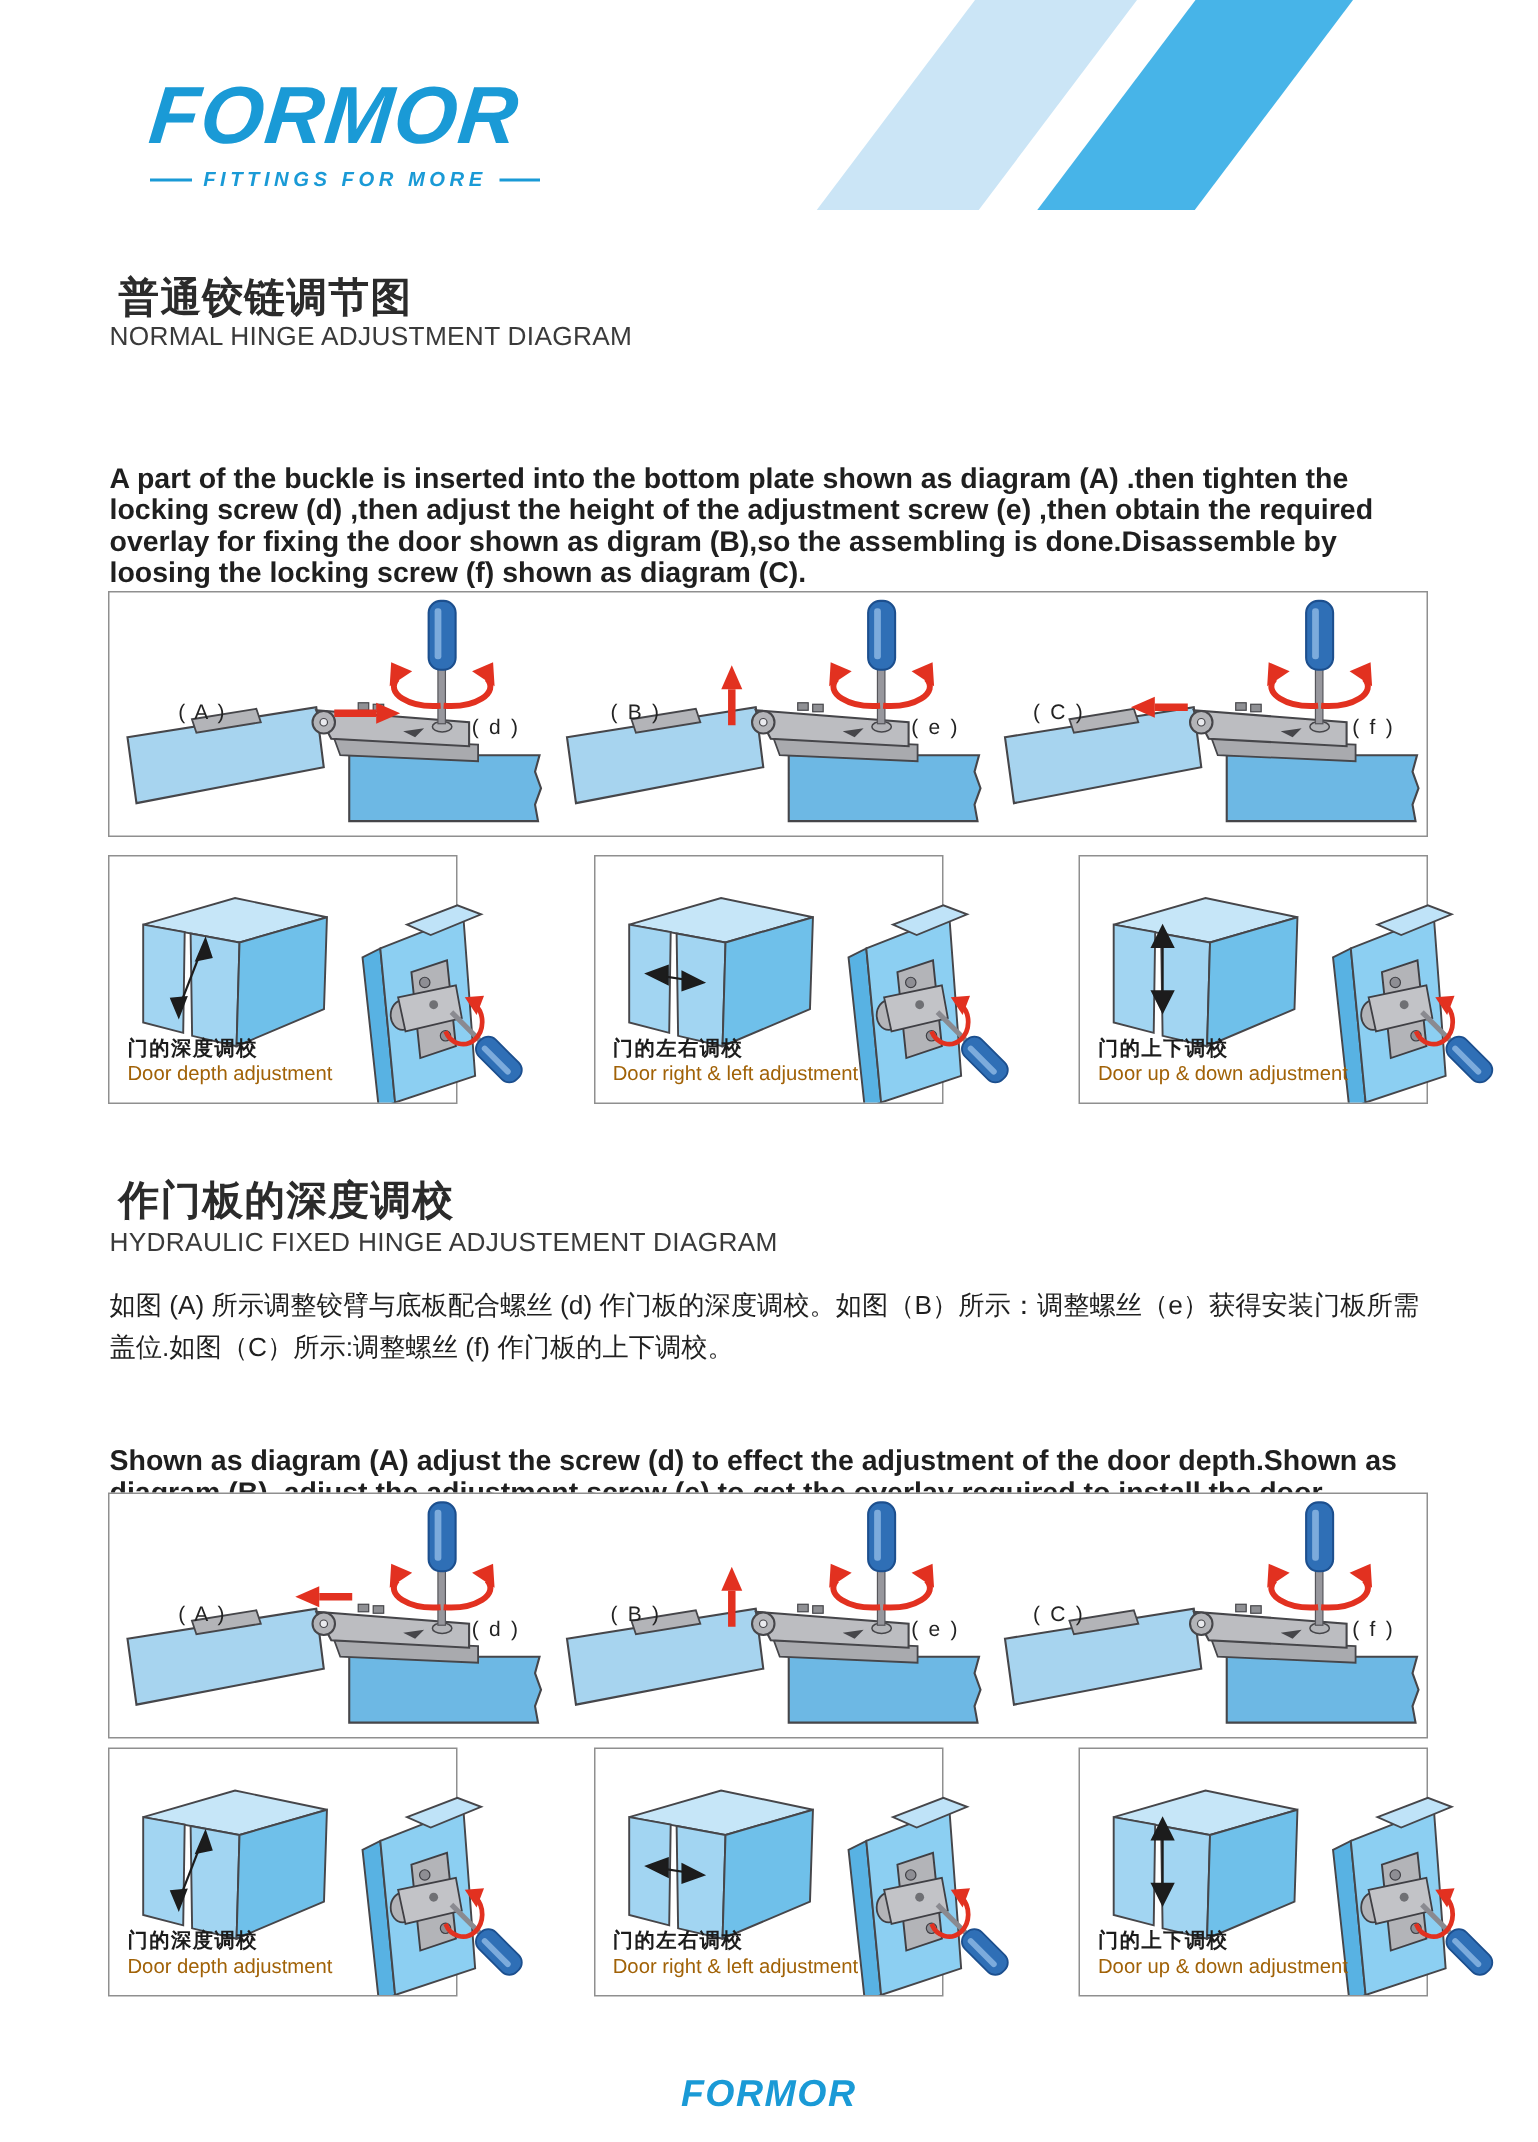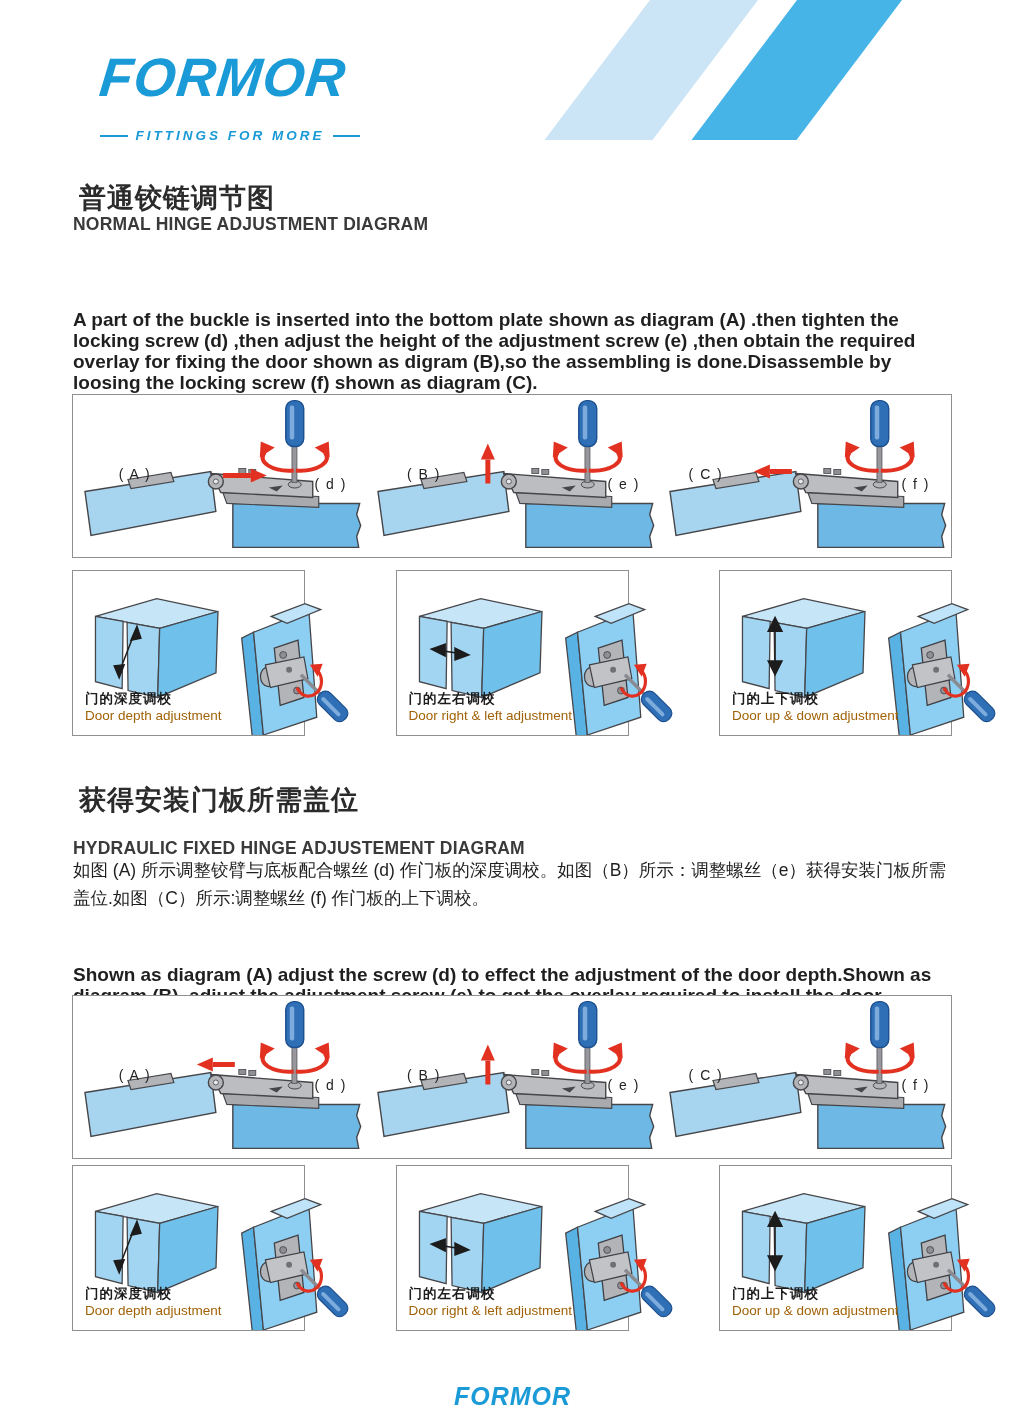--- a/index.html
+++ b/index.html
@@ -7,33 +7,33 @@
   .page {
     position:relative; width:1025px; height:1428px; background:#ffffff;
     font-family:"Liberation Sans", sans-serif; color:#232323; overflow:hidden;
   }
   
   .logo-wrap { position:absolute; left:100px; top:50px; width:270px; }
   .logo-main {
     font-size:54px; font-weight:bold; font-style:italic; letter-spacing:1px;
     color:#1a9ad6; transform:skewX(-6deg); display:inline-block; line-height:1;
   }
-  .logo-tagline-row { display:flex; align-items:center; margin-top:24px; width:260px; }
+  .logo-tagline-row { display:flex; align-items:center; margin-top:8px; width:260px; }
   .logo-tagline-row .tl-line { flex:1; height:2px; background:#1a9ad6; }
   .logo-tagline {
     font-size:13.5px; font-weight:bold; font-style:italic; letter-spacing:3px;
     color:#1a9ad6; padding:0 8px; white-space:nowrap;
   }
   .stripe { position:absolute; top:0; height:140px; transform:skewX(-37deg); transform-origin:top left; }
   .stripe.light { left:650px; width:108px; background:#cbe5f6; }
   .stripe.dark  { left:797px; width:105px; background:#47b4e8; }
 
   
   .sec-title-cn { position:absolute; left:79px; font-size:27px; font-weight:bold; color:#2b2b2b; letter-spacing:1px; }
-  .sec-title-en { position:absolute; left:73px; font-size:17.5px; font-weight:bold; color:#3a3a3a; letter-spacing:0.2px;text-align:right; }
+  .sec-title-en { position:absolute; left:73px; font-size:17.5px; font-weight:normal; color:#3a3a3a; letter-spacing:0.2px;text-align:right; }
   .body-cn { position:absolute; left:73px; width:885px; font-size:17.5px; line-height:28px; color:#1f1f1f; }
   .body-en { position:absolute; left:73px; width:888px; font-size:19px; font-weight:bold; line-height:21px; color:#1f1f1f; }
 
   
   .strip {
     position:absolute; left:72px; width:880px; height:164px;
     border:1.2px solid #8f8f8f; display:flex; background:#ffffff;
   }
   .strip svg { width:293px; height:161px; display:block; }
   .dlabel { font-size:14px; letter-spacing:1.5px; fill:#232323; font-family:"Liberation Sans",sans-serif; }
@@ -192,22 +192,22 @@
           <polygon points="48,91 55,105 62,91"></polygon>
         </g>
       </svg>
       <div class="caption">
         <div class="cn">门的上下调校</div>
         <div class="en">Door up &amp; down adjustment</div>
       </div>
     </div>
   </div>
 
-  <h1 class="sec-title-cn" style="top:782px;">获得安装门板所需盖位</h1>
-  <h2 class="sec-title-en" style="top:818px;margin-top:20px;">HYDRAULIC FIXED HINGE ADJUSTEMENT DIAGRAM</h2>
+  <h1 class="sec-title-cn" style="top:782px;">作门板的深度调校</h1>
+  <h2 class="sec-title-en" style="top:818px;">HYDRAULIC FIXED HINGE ADJUSTEMENT DIAGRAM</h2>
   <p class="body-cn" style="top:856px;">如图 (A) 所示调整铰臂与底板配合螺丝 (d) 作门板的深度调校。如图（B）所示：调整螺丝（e）获得安装门板所需盖位.如图（C）所示:调整螺丝 (f) 作门板的上下调校。</p>
   <p class="body-en" style="top:964px;">Shown as diagram (A) adjust the screw (d) to effect the adjustment of the door depth.Shown as diagram (B) ,adjust the adjustment screw (e) to get the overlay required to install the door panel.Shown as diagram (C) .Adjusting screw (f) as the up and down adjustment of the door panel.</p>
 
   <div class="strip" style="top:995px;">
     <svg viewBox="0 0 293 160">
       <use href="#hinge-base"></use>
       <line x1="162" y1="68" x2="140" y2="68" stroke="#e23120" stroke-width="5"></line>
       <polygon points="140,61 124,68 140,75" fill="#e23120"></polygon>
       <text class="dlabel" x="62" y="84" text-anchor="middle">( A )</text>
       <text class="dlabel" x="258" y="94" text-anchor="middle">( d )</text>

